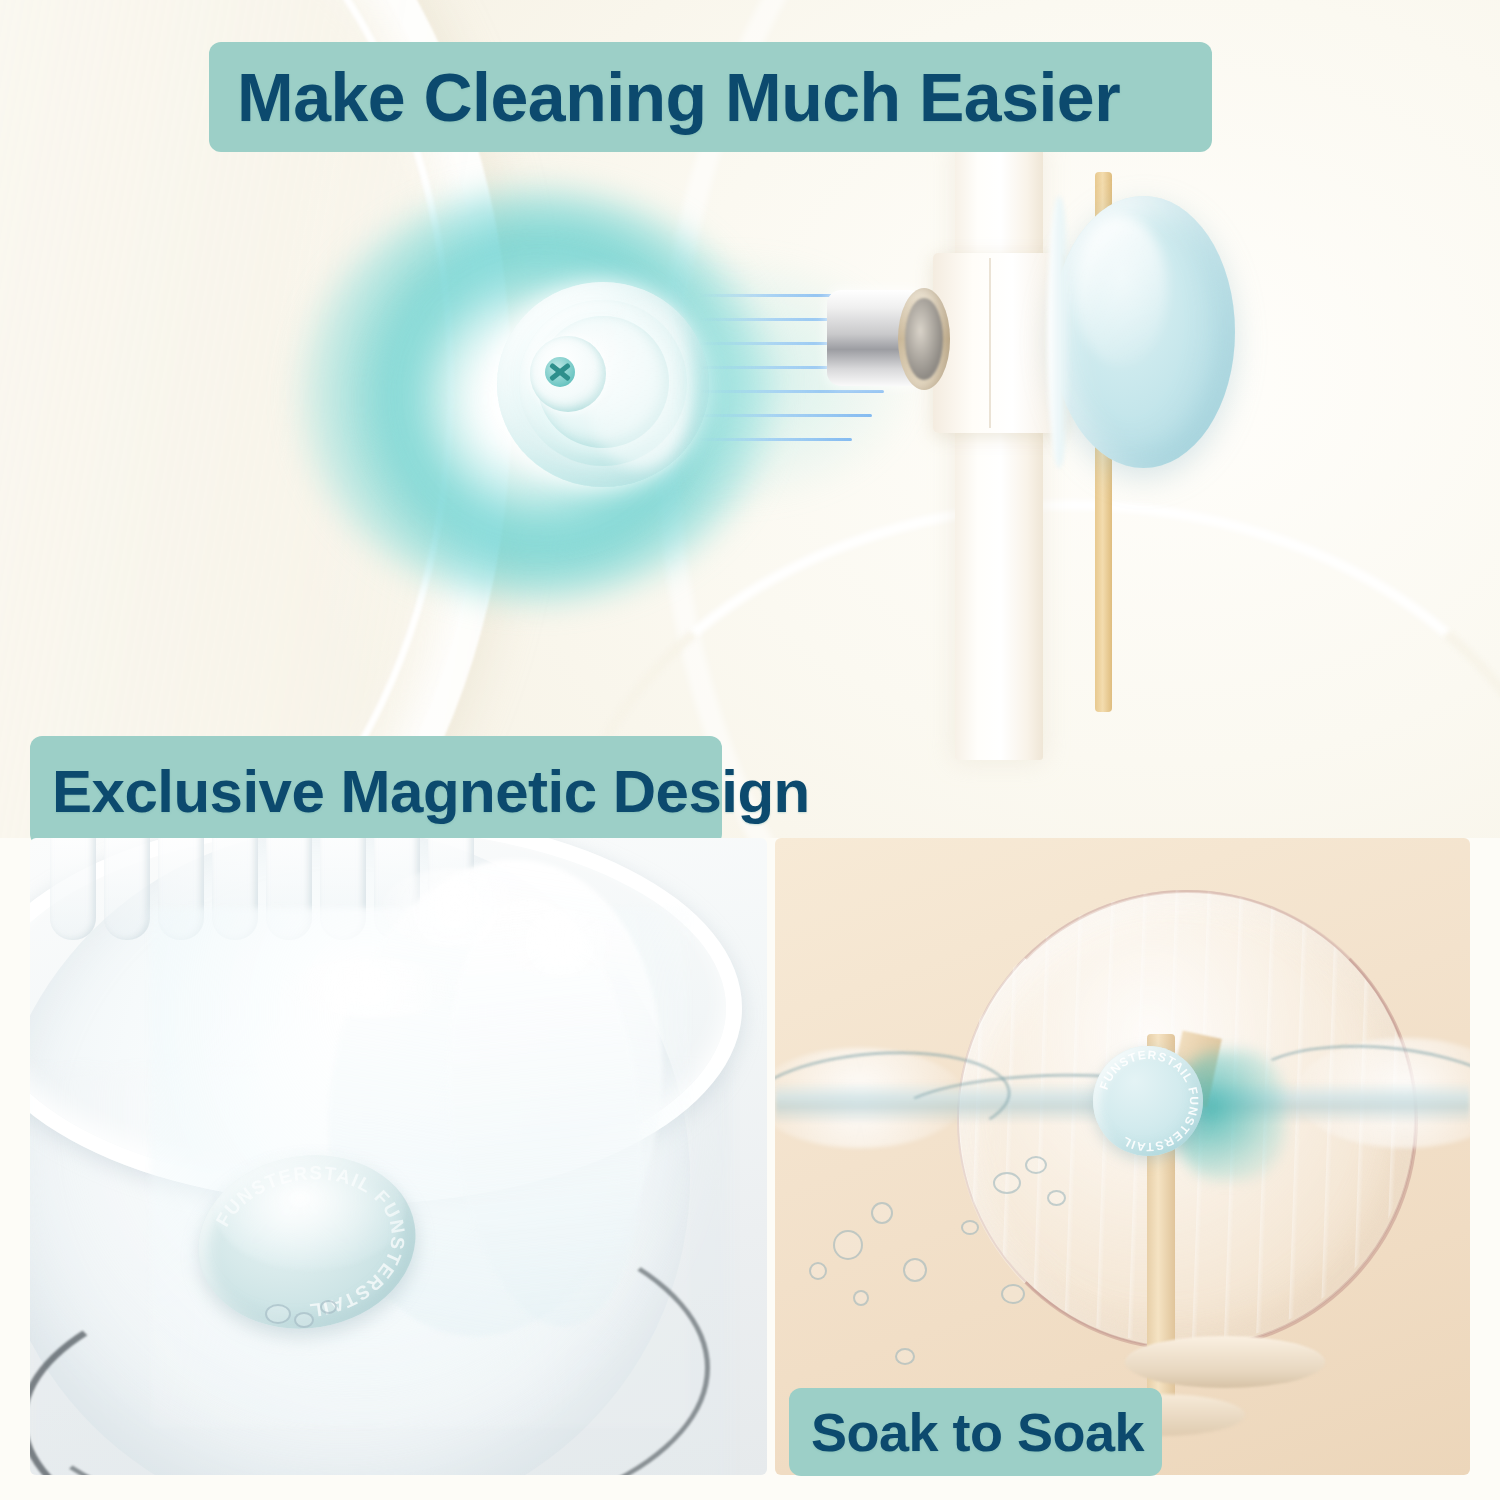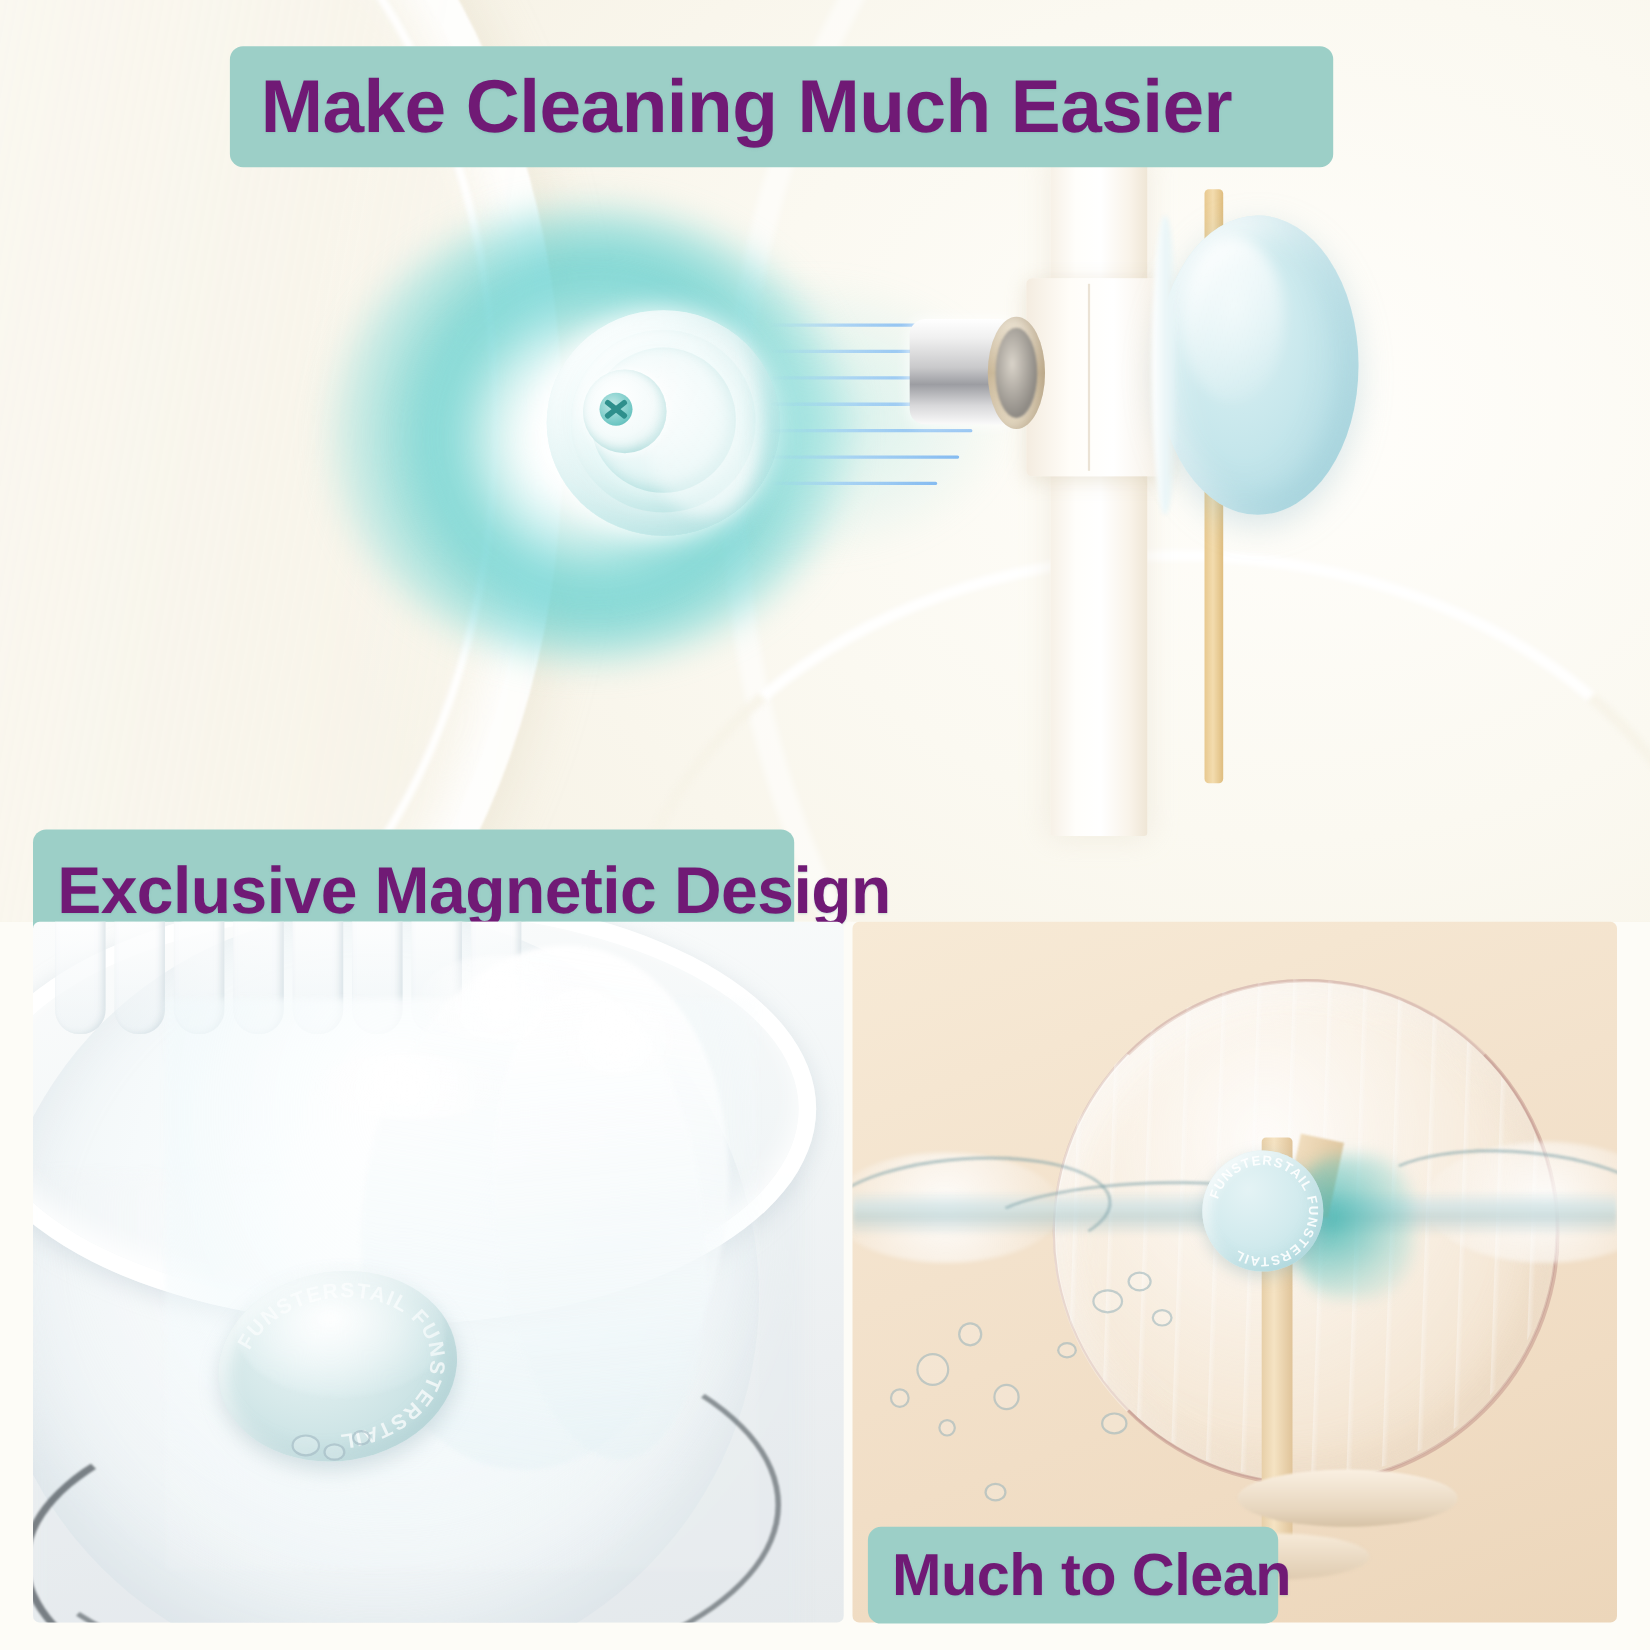--- a/index.html
+++ b/index.html
@@ -189,34 +189,34 @@
     position:absolute;left:1047px;top:196px;width:24px;height:272px;border-radius:50%;
     background:linear-gradient(90deg,#ffffff,#e8f5f7 60%,rgba(255,255,255,0));
     filter:blur(2px);
   }
 
   
   .badge{
     position:absolute;
     background:#9ccfc7;
     border-radius:12px;
-    color:#701a75;
+    color:#0c4a6e;
     display:flex;align-items:center;
     box-sizing:border-box;
     font-weight:700;
     letter-spacing:-0.5px;
     text-shadow:0 1px 2px rgba(110,170,162,0.35);
     white-space:nowrap;
   }
   .badge-hero{
     left:209px;top:42px;width:1003px;height:110px;
     font-size:68px;padding-left:28px;
   }
   .badge-magnetic{
-    left:30px;top:754px;width:692px;height:110px;
+    left:30px;top:736px;width:692px;height:110px;
     font-size:60px;padding-left:22px;
   }
   .badge-rinse{
     left:30px;top:1388px;width:401px;height:88px;
     font-size:54px;padding-left:20px;
     z-index:6;
   }
   .badge-soak{
     left:789px;top:1388px;width:373px;height:88px;
     font-size:54px;padding-left:22px;
@@ -539,15 +539,15 @@
     <div class="bub-r" style="left:78px;top:452px;width:12px;height:12px;"></div>
     <div class="bub-r" style="left:218px;top:334px;width:24px;height:18px;"></div>
     <div class="bub-r" style="left:250px;top:318px;width:18px;height:14px;"></div>
     <div class="bub-r" style="left:272px;top:352px;width:15px;height:12px;"></div>
     <div class="bub-r" style="left:186px;top:382px;width:14px;height:11px;"></div>
     <div class="bub-r" style="left:226px;top:446px;width:20px;height:16px;"></div>
     <div class="bub-r" style="left:120px;top:510px;width:16px;height:13px;"></div>
   </div>
 
 
-  <div class="badge badge-soak">Much to Clean</div>
+  <div class="badge badge-soak">Soak to Soak</div>
 
 </div>
 
 </body></html>

